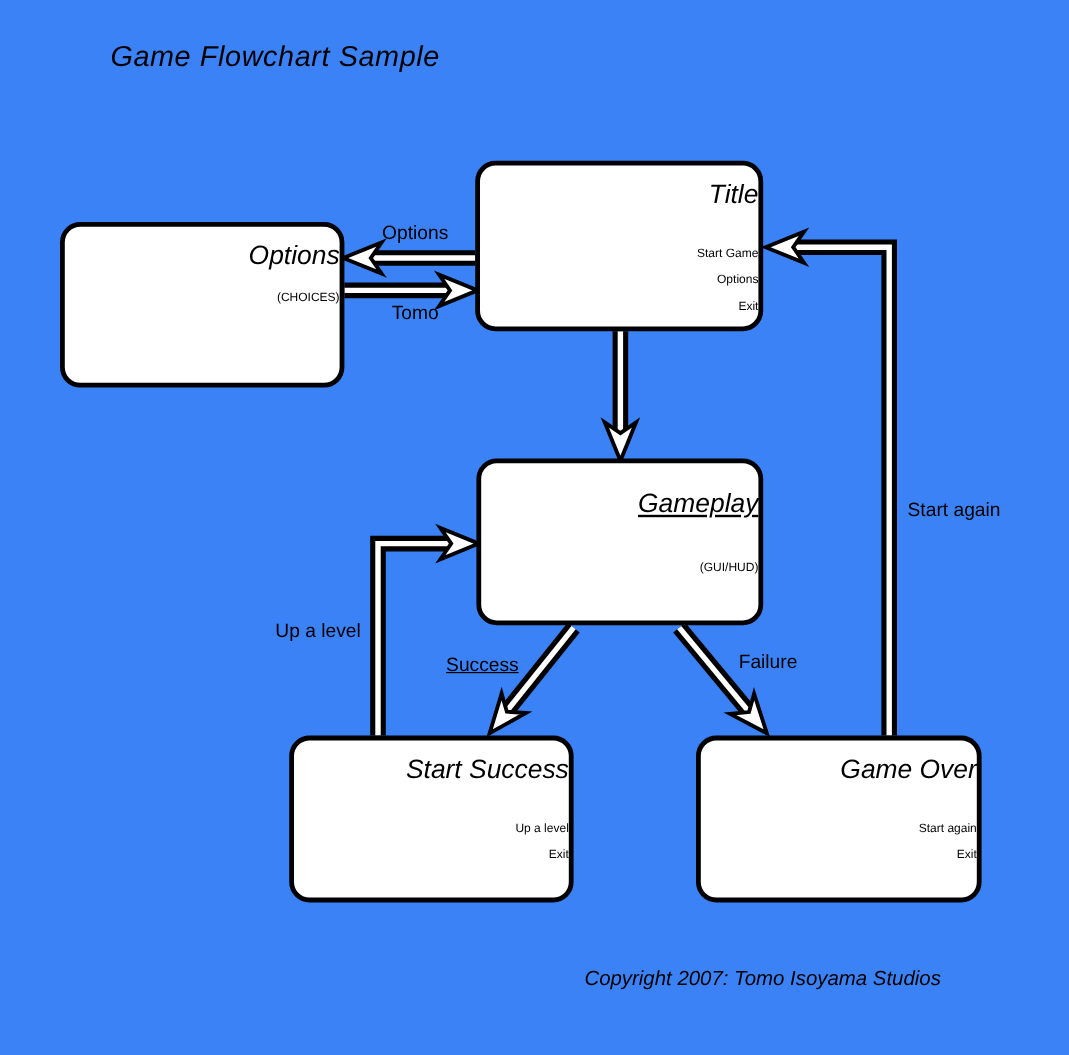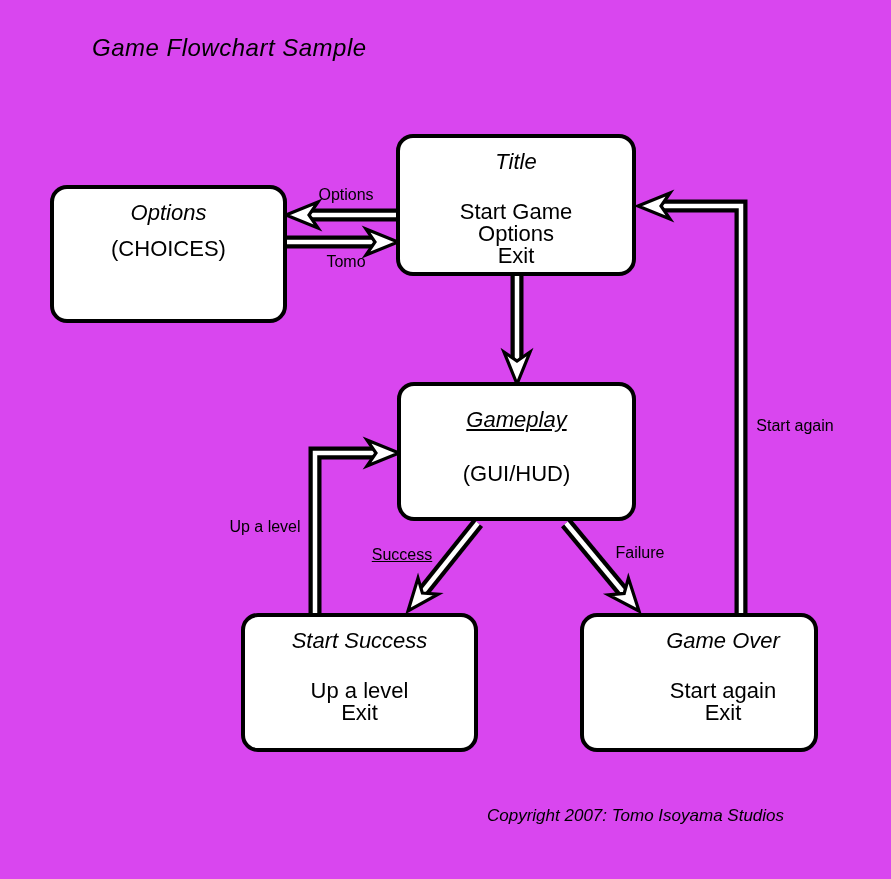--- a/index.html
+++ b/index.html
@@ -6,21 +6,21 @@
     margin: 0;
     padding: 0;
     background: #ffffff;
     font-family: "Liberation Sans", sans-serif;
     color: #000000;
   }
   .canvas {
     position: relative;
     width: 891px;
     height: 879px;
-    background: #d946ef;
+    background: #3b82f6;
     overflow: hidden;
   }
   .page-title {
     position: absolute;
     left: 92px;
     top: 34px;
     font-style: italic;
     font-size: 24px;
     letter-spacing: 0.5px;
     white-space: nowrap;
@@ -58,31 +58,31 @@
     stroke: #000000;
     stroke-width: 3.2;
     stroke-linejoin: miter;
   }
   .node {
     position: absolute;
     background: #ffffff;
     border: 4px solid #000000;
     border-radius: 17px;
     box-sizing: border-box;
-    text-align: center;
+    text-align: right;
   }
   .node-heading {
     font-style: italic;
     font-size: 22px;
     margin-top: 11px;
     line-height: 26px;
   }
   .node-body {
     margin-top: 26px;
-    font-size: 22px;
+    font-size: 10px;
     line-height: 22px;
   }
   .node-gameplay .node-heading { margin-top: 21px; text-decoration: underline; }
   .node-gameplay .node-body { margin-top: 30px; }
   .node-options .node-body { margin-top: 12px; }
   .edge-label {
     position: absolute;
     transform: translate(-50%, -50%);
     font-size: 16px;
     white-space: nowrap;

